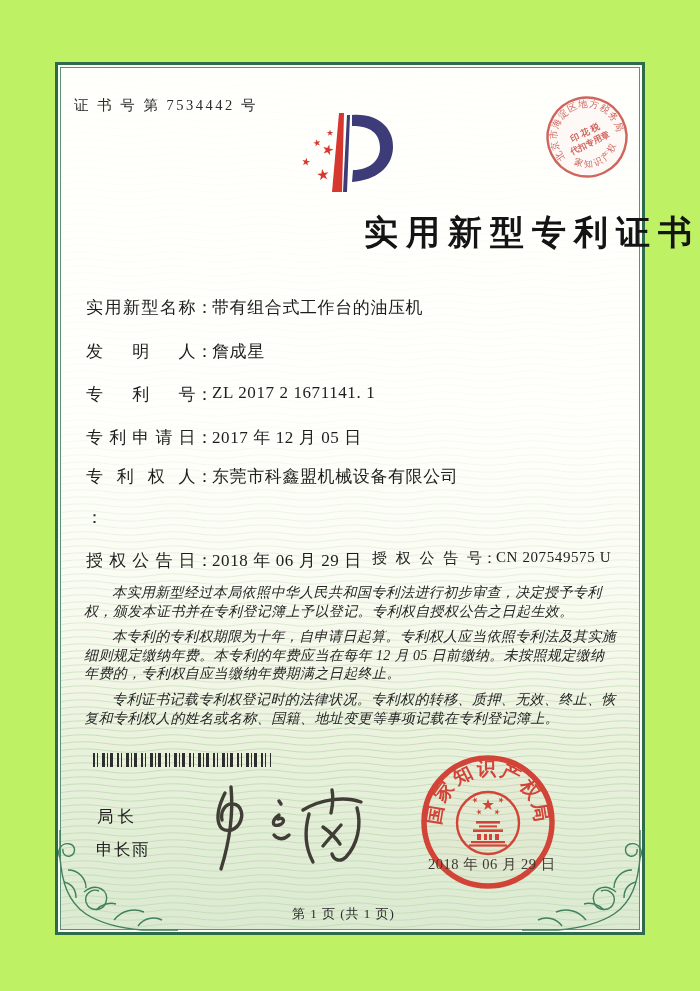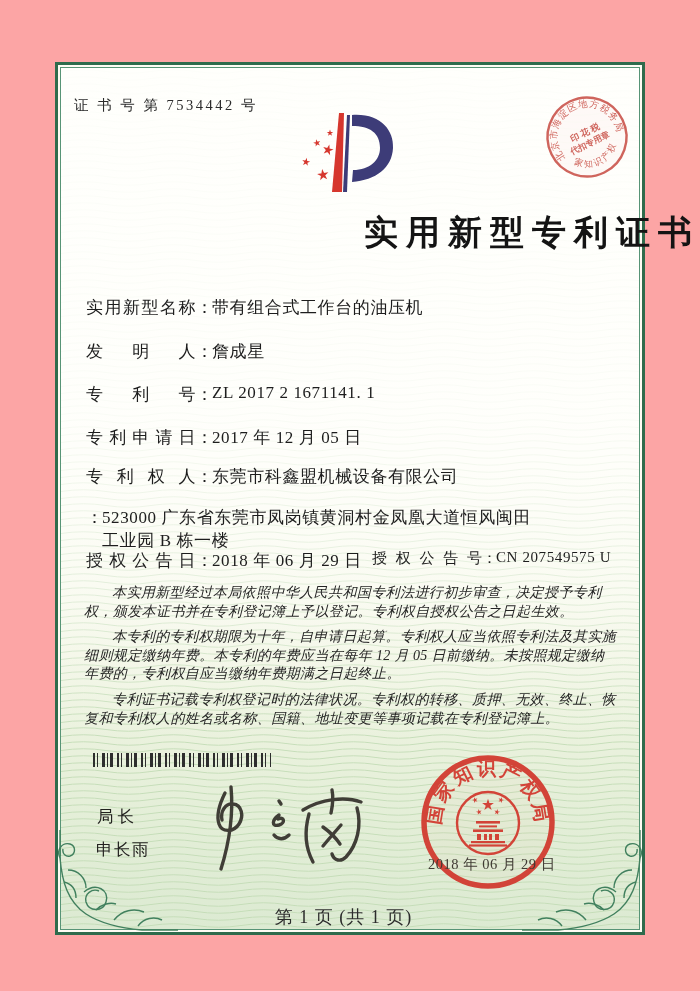--- a/index.html
+++ b/index.html
@@ -1,18 +1,18 @@
 <!DOCTYPE html>
 <html><head>
 <meta charset="utf-8">
 <style>
   * { margin:0; padding:0; box-sizing:border-box; }
   html,body { background:#ffffff; }
   body { font-family:"Liberation Serif","DejaVu Serif",serif; }
-  .page { position:relative; width:700px; height:991px; background:#fca5a5; overflow:hidden; }
+  .page { position:relative; width:700px; height:991px; background:#bef264; overflow:hidden; }
 
   
   .frame-outer { position:absolute; left:55px; top:62px; width:590px; height:873px;
                  border:3px solid #2e6b4c; background:#fdfcf4; }
   .frame-inner { position:absolute; inset:2px; border:1px solid #579476;
                  background:linear-gradient(180deg,#fefdf6 0%,#fcfbf1 45%,#f1f5e3 68%,#e3eed7 88%,#dcead2 100%); }
   .waves { position:absolute; inset:0; width:100%; height:100%; opacity:.9; }
   .wave-fade { position:absolute; inset:0;
                background:linear-gradient(180deg, rgba(255,255,252,.96) 0%, rgba(255,255,252,.9) 40%,
                           rgba(255,255,252,.45) 62%, rgba(255,255,252,0) 78%); }
@@ -57,21 +57,21 @@
                     font-family:Liberation Serif, serif; }
   .director-name  { position:absolute; left:96px; top:839px; font-size:16.5px; letter-spacing:1.5px; color:#22211f;
                     font-family:Liberation Sans, sans-serif; }
   .signature { position:absolute; left:195px; top:783px; }
 
   .sipo-seal { position:absolute; left:413px; top:747px; opacity:.95; }
   .seal-date { position:absolute; left:428px; top:855px; font-size:14.5px; letter-spacing:.5px;
                color:#3f3a33; z-index:5; }
 
   .footer { position:absolute; left:55px; top:905px; width:541px; text-align:center;
-            font-size:18px; letter-spacing:1px; color:#2c2c2c;padding-left:36px; }
+            font-size:13px; letter-spacing:1px; color:#2c2c2c;padding-left:36px; }
 
   .flourish { position:absolute; z-index:2; }
   .flourish.left { left:58px; top:830px; }
   .flourish.right { left:522px; top:830px; transform:scaleX(-1); }
 </style>
 </head>
 <body>
 
 <div class="page">
 
@@ -145,21 +145,20 @@
         <span class="colon">：</span>
       <span class="val">2017 年 12 月 05 日</span>
     </div>
     <div class="row" style="top:465px">
       <span class="lbl">专利权人</span>
         <span class="colon">：</span>
       <span class="val">东莞市科鑫盟机械设备有限公司</span>
     </div>
     <div class="row" style="top:506px">
         <span class="colon">：</span>
-      <span class="val"><span>523000 广东省东莞市凤岗镇黄洞村金凤凰大道恒风闽田</span><span class="l2">工业园 B 栋一楼</span></span>
     </div>
     <div class="row" style="top:549px">
       <span class="lbl">授权公告日</span>
         <span class="colon">：</span>
       <span class="val">2018 年 06 月 29 日</span>
     </div>
     <div class="grant-right">
       <span class="lbl">授权公告号</span>
         <span class="colon">：</span>
       <span class="val">CN 207549575 U</span>

